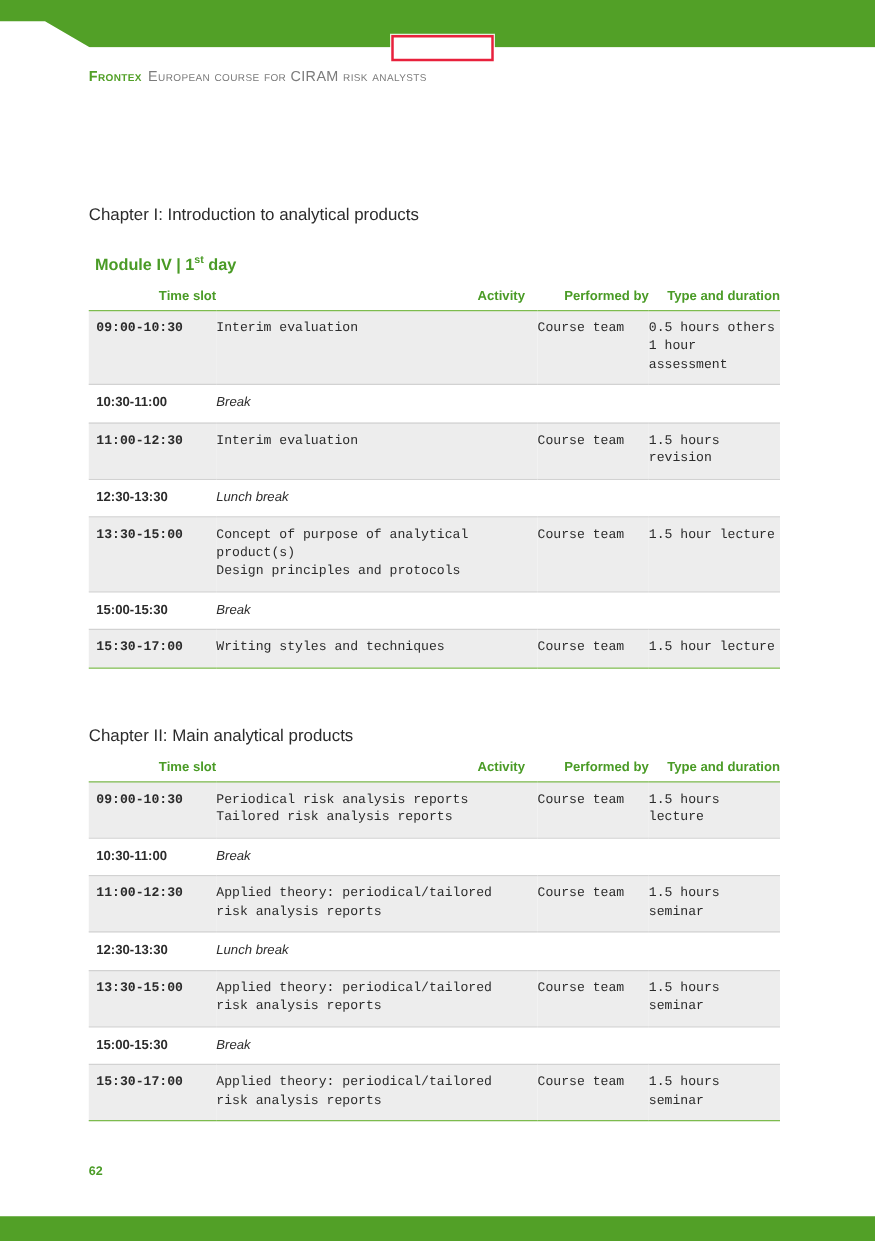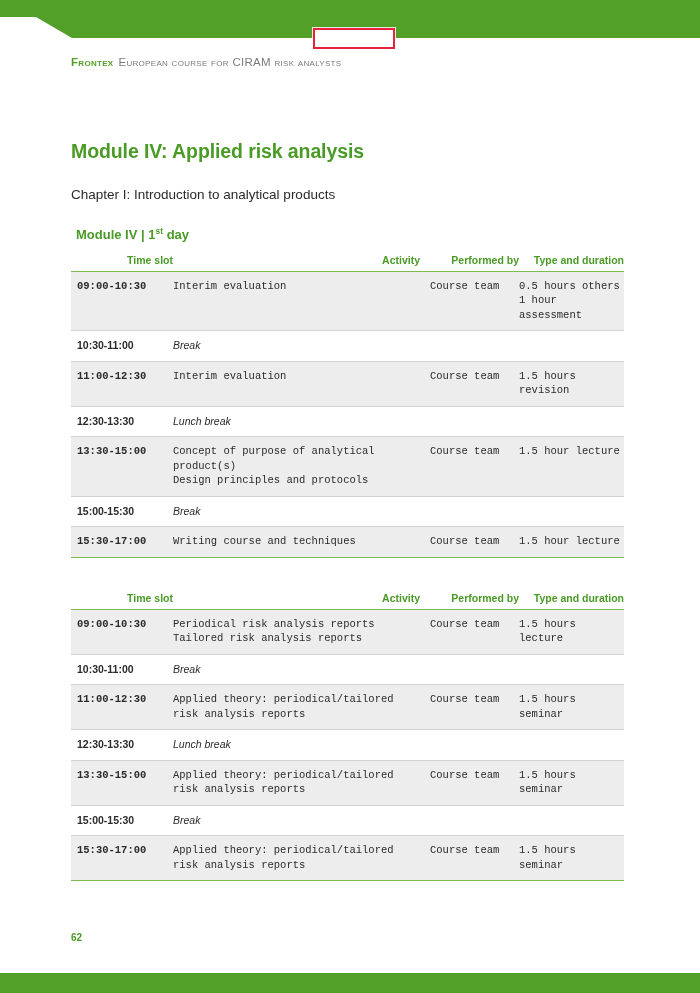--- a/index.html
+++ b/index.html
@@ -187,21 +187,20 @@
 <body>
 
 <div class="top-banner"></div>
 <div class="red-box"></div>
 
 <div class="run-header">
   <span class="brand">Frontex</span><span class="subject">European course for CIRAM risk analysts</span>
 </div>
 
 <div class="page-body">
-  <h1 class="module-title">Module IV: Applied risk analysis</h1>
   <div id="sections-host">
       <div class="chapter-line">Chapter I: Introduction to analytical products</div>
       <div class="day-label"><span>Module IV  |  1</span><sup>st</sup><span> day</span></div>
       <table class="schedule">
         <thead>
           <tr>
             <th class="c-time">Time slot</th>
             <th class="c-act">Activity</th>
             <th class="c-by">Performed by</th>
             <th class="c-dur">Type and duration</th>
@@ -266,30 +265,31 @@
               <span class="sub-line">Break</span>
             </td>
             <td class="c-by"></td>
             <td class="c-dur">
               <span class="sub-line"></span>
             </td>
           </tr>
           <tr class="shaded last-row">
             <td class="c-time">15:30-17:00</td>
             <td class="c-act">
-              <span class="sub-line">Writing course and techniques</span>
+              <span class="sub-line">Writing styles and techniques</span>
             </td>
             <td class="c-by">Course team</td>
             <td class="c-dur">
               <span class="sub-line">1.5 hour lecture</span>
             </td>
           </tr>
         </tbody>
       </table>
       <div style="height: 22px;"></div>
+      <div class="chapter-line">Chapter II: Main analytical products</div>
       <table class="schedule">
         <thead>
           <tr>
             <th class="c-time">Time slot</th>
             <th class="c-act">Activity</th>
             <th class="c-by">Performed by</th>
             <th class="c-dur">Type and duration</th>
           </tr>
         </thead>
         <tbody>

